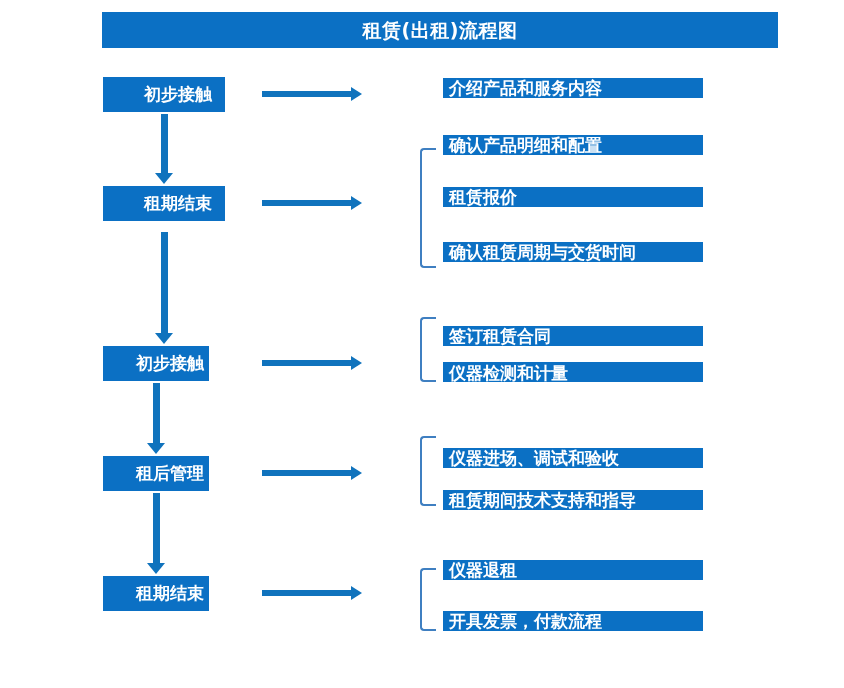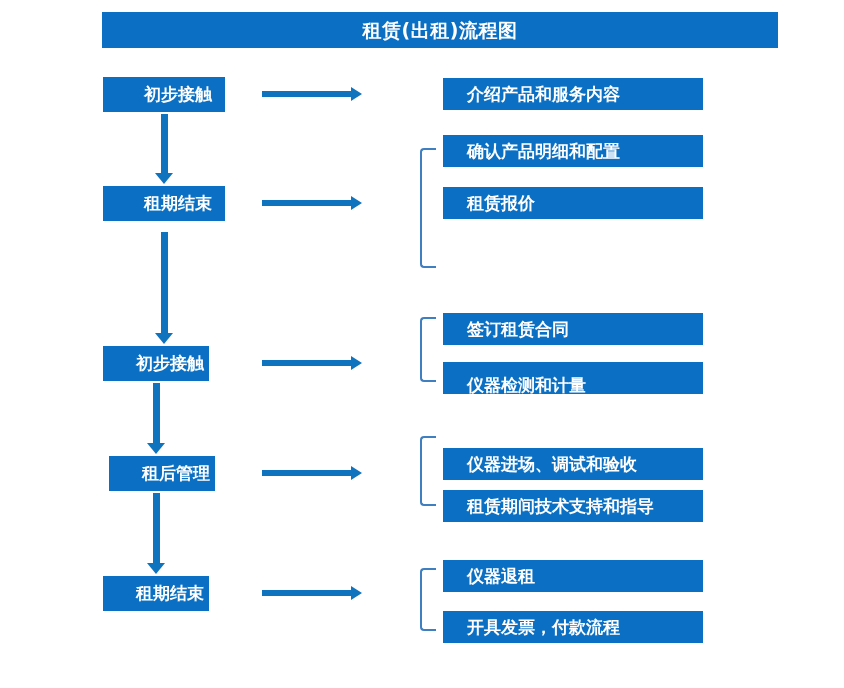--- a/index.html
+++ b/index.html
@@ -60,23 +60,23 @@
     padding-left: 28px;
   }
   .stage-box .box-text {
     font-size: 17px;
   }
 
   
   .detail-box {
     left: 443px;
     width: 260px;
-    height: 32px;
+    height: 20px;
     justify-content: flex-start;
-    padding-left: 24px;
+    padding-left: 6px;
   }
   .detail-box .box-text {
     font-size: 17px;
   }
 
   
   .h-arrow {
     position: absolute;
     height: 14px;
   }
@@ -142,21 +142,21 @@
   </div>
 
   <div class="box stage-box" style="left:103px; top:186px; width:122px;">
     <span class="box-text">租期结束</span>
   </div>
 
   <div class="box stage-box" style="left:103px; top:346px; width:106px;">
     <span class="box-text">初步接触</span>
   </div>
 
-  <div class="box stage-box" style="left:109px; top:456px; width:106px;">
+  <div class="box stage-box" style="left:103px; top:456px; width:106px;">
     <span class="box-text">租后管理</span>
   </div>
 
   <div class="box stage-box" style="left:103px; top:576px; width:106px;">
     <span class="box-text">租期结束</span>
   </div>
 
   <div class="v-arrow" style="left:155px; top:114px; height:70px;">
     <div class="shaft" style="height:59px;"></div>
     <div class="head" style="top:59px;"></div>
@@ -215,22 +215,25 @@
   </div>
 
   <div class="box detail-box" style="top:135px;">
     <span class="box-text">确认产品明细和配置</span>
   </div>
 
   <div class="box detail-box" style="top:187px;">
     <span class="box-text">租赁报价</span>
   </div>
 
-
-  <div class="box detail-box" style="top:313px;">
+  <div class="box detail-box" style="top:242px;">
+    <span class="box-text">确认租赁周期与交货时间</span>
+  </div>
+
+  <div class="box detail-box" style="top:326px;">
     <span class="box-text">签订租赁合同</span>
   </div>
 
   <div class="box detail-box" style="top:362px;align-items:flex-end;">
     <span class="box-text">仪器检测和计量</span>
   </div>
 
   <div class="box detail-box" style="top:448px;">
     <span class="box-text">仪器进场、调试和验收</span>
   </div>

